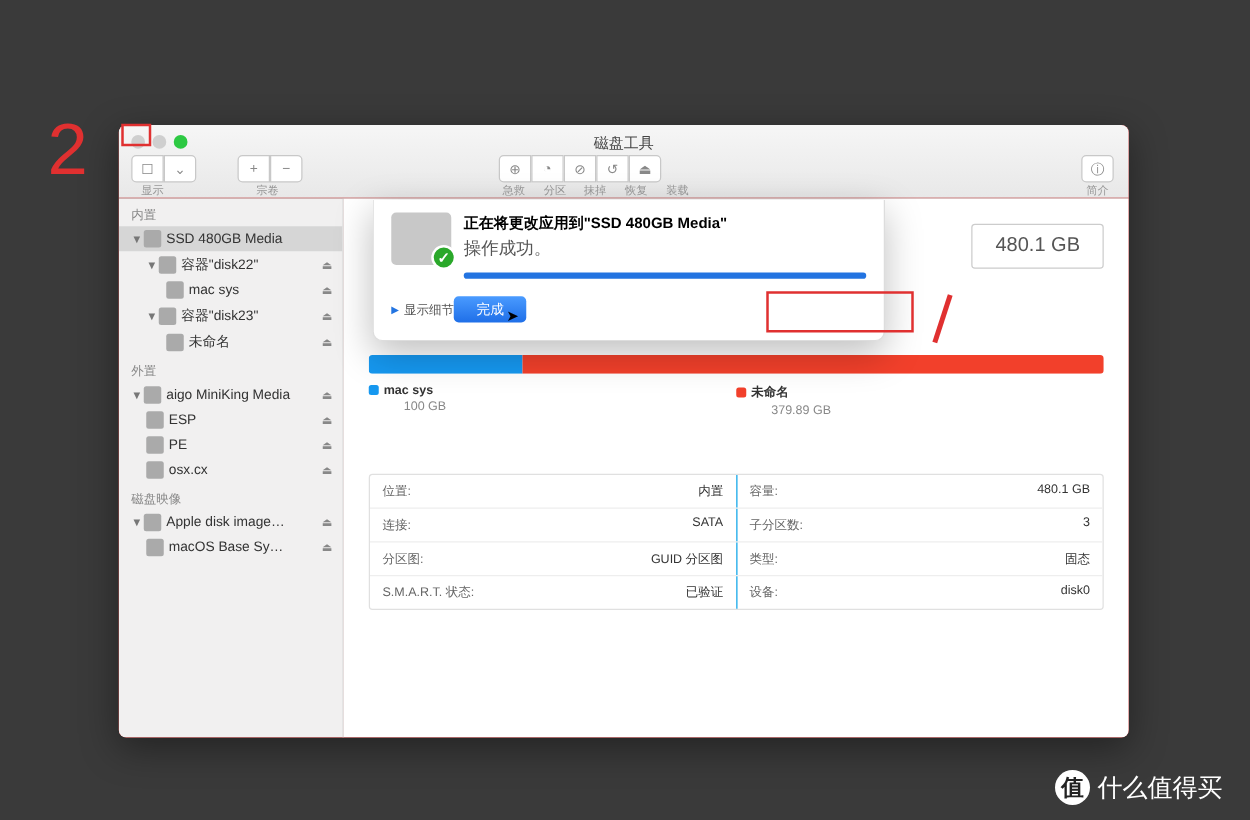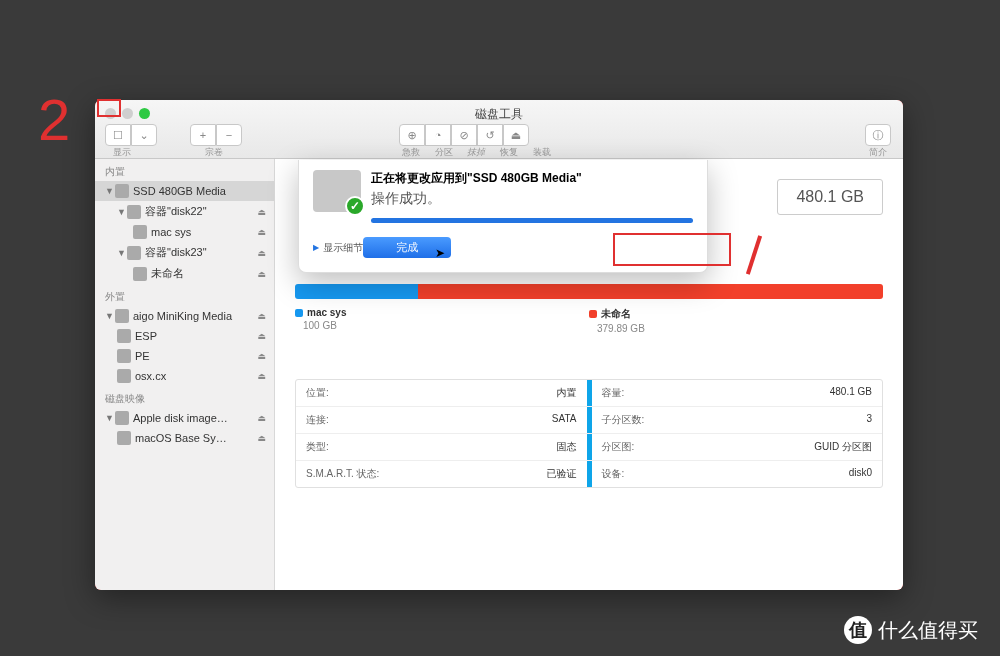--- a/index.html
+++ b/index.html
@@ -43,35 +43,35 @@
 .dialog-body { display: flex; gap: 10px; }
 .dlg-icon { width: 48px; height: 42px; background: #c8c8c8; border-radius: 4px; position: relative; }
 .dlg-check { position: absolute; right: -4px; bottom: -4px; width: 20px; height: 20px; background: #2aa82a; border-radius: 50%; border: 2px solid #fff; display: flex; align-items: center; justify-content: center; color: #fff; font-size: 12px; font-weight: bold; }
 .dlg-text { flex: 1; }
 .dlg-title { font-size: 12px; font-weight: 600; margin-bottom: 3px; }
 .dlg-sub { font-size: 14px; color: #555; margin-bottom: 10px; }
 .dlg-prog { height: 5px; background: #2374e1; border-radius: 3px; }
 .dlg-footer { display: flex; justify-content: flex-start; align-items: center; margin-top: 14px; }
 .dlg-details { font-size: 10px; color: #555; display: flex; align-items: center; gap: 4px; }
 .dlg-details::before { content: "▶"; font-size: 8px; color: #2374e1; }
-.dlg-btn { background: linear-gradient(#4a9bff,#1f6fe8); color: #fff; border: none; padding: 3px 33px; border-radius: 4px; font-size: 11px; position: relative; }
+.dlg-btn { background: linear-gradient(#4a9bff,#1f6fe8); color: #fff; border: none; padding: 3px 18px; border-radius: 4px; font-size: 11px; position: relative; }
 .cursor { position: absolute; right: 6px; bottom: -2px; font-size: 12px; color: #000; }
 
 .seg-bar { position: absolute; left: 20px; right: 20px; top: 125px; height: 15px; display: flex; border-radius: 3px; overflow: hidden; }
 .seg1 { background: #1698f0; } .seg2 { background: #f2402b; }
 .seg-labels { position: absolute; left: 20px; right: 20px; top: 148px; display: flex; }
 .seg-lbl { font-size: 10px; }
 .seg-lbl .sw { display: inline-block; width: 8px; height: 8px; border-radius: 2px; margin-right: 4px; vertical-align: middle; }
-.seg-lbl .sz { color: #888; display: block; margin-left: 8px; margin-top: 2px; }
+.seg-lbl .sz { color: #888; display: block; margin-left: 28px; margin-top: 2px; }
 
 .info-table { position: absolute; left: 20px; right: 20px; top: 220px; border: 1px solid #e0e0e0; border-radius: 3px; }
 .info-row { display: flex; border-bottom: 1px solid #eee; }
 .info-row:last-child { border-bottom: none; }
 .info-cell { flex: 1; display: flex; justify-content: space-between; padding: 6px 10px; font-size: 10px; }
-.info-cell:first-child { border-right: 5px solid #0ea5e9; text-align: right; }
+.info-cell:first-child { border-right: 1px solid #0ea5e9; text-align: right; }
 .info-cell .k { color: #666; } .info-cell .v { color: #333; }
 
 .watermark { position: absolute; right: 22px; bottom: 12px; display: flex; align-items: center; gap: 6px; color: #fff; font-size: 20px; font-weight: 500; }
 .wm-badge { width: 28px; height: 28px; border-radius: 50%; background: #fff; color: #222; display: flex; align-items: center; justify-content: center; font-size: 18px; font-weight: bold; }
 </style>
 </head>
 <body>
 
 <div class="annotation-2">2</div>
 <div class="annotation-box1"></div>
@@ -101,21 +101,21 @@
 
     <div class="tb-group" style="left:304px;">
       <div class="tb-btn">⊕</div>
       <div class="tb-btn">◔</div>
       <div class="tb-btn">⊘</div>
       <div class="tb-btn">↺</div>
       <div class="tb-btn">⏏</div>
     </div>
     <div class="tb-label" style="left:307px;">急救</div>
     <div class="tb-label" style="left:340px;">分区</div>
-    <div class="tb-label" style="left:372px;font-style:italic;">抹掉</div>
+    <div class="tb-label" style="left:372px;">抹掉</div>
     <div class="tb-label" style="left:405px;">恢复</div>
     <div class="tb-label" style="left:438px;">装载</div>
 
     <div class="tb-group" style="right:12px;">
       <div class="tb-btn solo">ⓘ</div>
     </div>
     <div class="tb-label" style="right:16px;margin-left:40px;">简介</div>
   </div>
 
   <div class="body">
@@ -220,26 +220,26 @@
               <span class="k">连接:</span>
               <span class="v">SATA</span>
             </div>
           <div class="info-cell">
               <span class="k">子分区数:</span>
               <span class="v">3</span>
             </div>
         </div>
         <div class="info-row">
           <div class="info-cell">
+              <span class="k">分区图:</span>
+              <span class="v">GUID 分区图</span>
+            </div>
+          <div class="info-cell">
               <span class="k">类型:</span>
               <span class="v">固态</span>
-            </div>
-          <div class="info-cell">
-              <span class="k">分区图:</span>
-              <span class="v">GUID 分区图</span>
             </div>
         </div>
         <div class="info-row">
           <div class="info-cell">
               <span class="k">S.M.A.R.T. 状态:</span>
               <span class="v">已验证</span>
             </div>
           <div class="info-cell">
               <span class="k">设备:</span>
               <span class="v">disk0</span>

